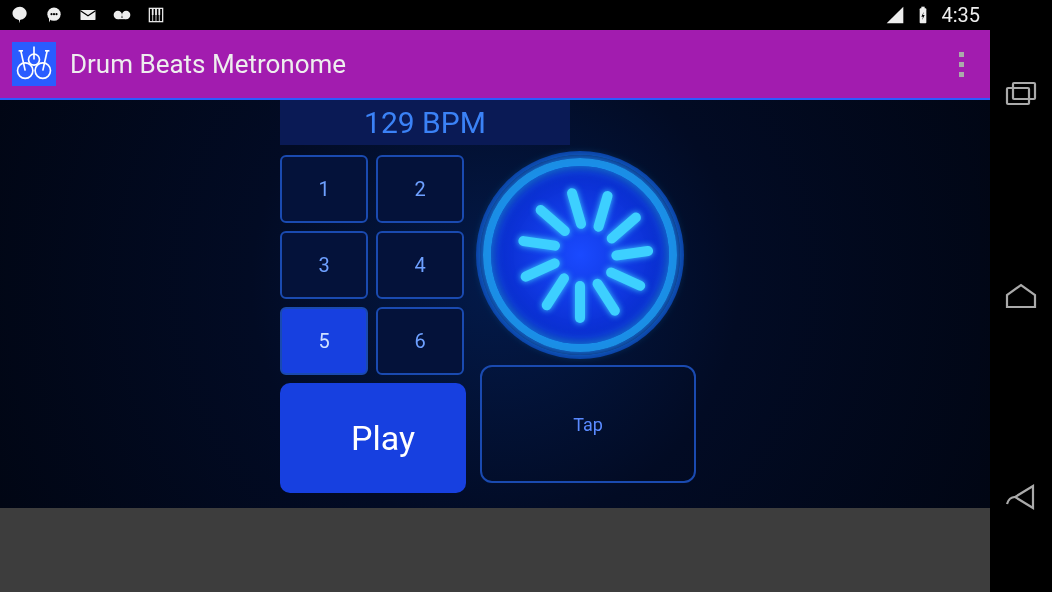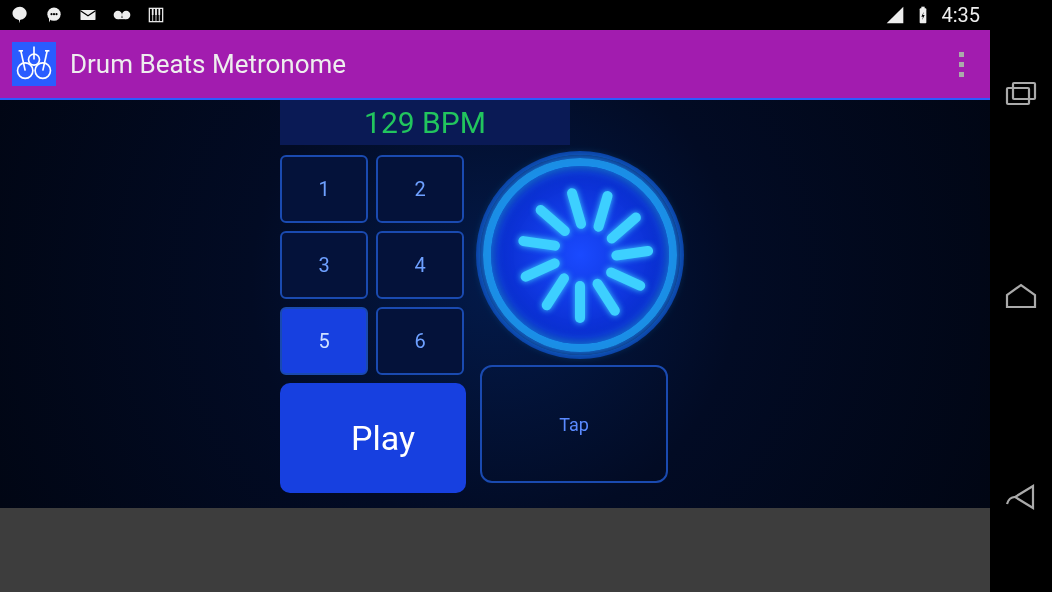--- a/index.html
+++ b/index.html
@@ -25,35 +25,35 @@
   .app-icon svg { stroke:#fff; fill:none; stroke-width:1.5; }
   .app-title { font-size:26px; font-weight:400; color:#eee; }
   .overflow { margin-left:auto; width:30px; display:flex; flex-direction:column; align-items:center; gap:5px; padding-right:4px; }
   .overflow span { width:5px; height:5px; background:#aaa; }
 
   
   .app-body { position:absolute; top:98px; left:0; right:0; bottom:0; background:radial-gradient(circle at 50% 45%, #031a4a 0%, #020b24 45%, #010614 100%); border-top:2px solid #2a5cff; }
 
   .content { position:absolute; left:280px; top:0; }
 
-  .bpm-box { width:290px; height:45px; background:#0a1a55; display:flex; align-items:center; justify-content:center; color:#22c55e; font-size:30px; margin-bottom:10px; }
+  .bpm-box { width:290px; height:45px; background:#0a1a55; display:flex; align-items:center; justify-content:center; color:#3b82f6; font-size:30px; margin-bottom:10px; }
 
   .grid { display:grid; grid-template-columns: 88px 88px; grid-auto-rows: 68px; gap:8px 8px; }
   .beat-btn { border:2px solid #1a4ab0; background:#04123a; color:#6ea0ff; font-size:20px; display:flex; align-items:center; justify-content:center; border-radius:6px; cursor:pointer; }
   .beat-btn.selected { background:#1740e0; color:#cfe0ff; }
 
   .play-btn { margin-top:8px; width:186px; height:110px; background:#1740e0; color:#fff; font-size:34px; border-radius:10px; display:flex; align-items:center; justify-content:center; cursor:pointer;padding-left:20px; }
 
   .right-col { position:absolute; left:480px; top:55px; }
   .dial { width:200px; height:200px; border-radius:50%; position:relative; background:radial-gradient(circle at 50% 50%, #1a4aff 0%, #0a2ed0 58%, #031a7a 68%, transparent 72%); box-shadow: 0 0 0 4px #0a3aa0, 0 0 25px 4px rgba(30,80,200,.6) inset; cursor:pointer; }
   .dial .rim { position:absolute; inset:3px; border-radius:50%; border:8px solid #20b0ff; box-shadow: 0 0 12px #20b0ff, inset 0 0 12px #20b0ff; opacity:.75; }
   .tick-container { position:absolute; inset:0; }
   .tick { position:absolute; left:50%; top:50%; width:10px; height:42px; background:#3dd0ff; border-radius:5px; transform-origin: 50% 0%; box-shadow:0 0 6px #3dd0ff; }
 
-  .tap-btn { margin-top:10px; width:188px; height:118px; border:2px solid #1a4ab0; border-radius:12px; background:transparent; color:#5a8aff; font-size:18px; display:flex; align-items:center; justify-content:center; cursor:pointer; }
+  .tap-btn { margin-top:10px; width:216px; height:118px; border:2px solid #1a4ab0; border-radius:12px; background:transparent; color:#5a8aff; font-size:18px; display:flex; align-items:center; justify-content:center; cursor:pointer; }
 
   .gray-bar-bottom { position:absolute; left:0; right:0; bottom:0; height:84px; background:#3d3d3d; }
   .app-body { bottom:84px; }
 
 </style>
 </head>
 <body>
 
 <div class="device-frame">
 

